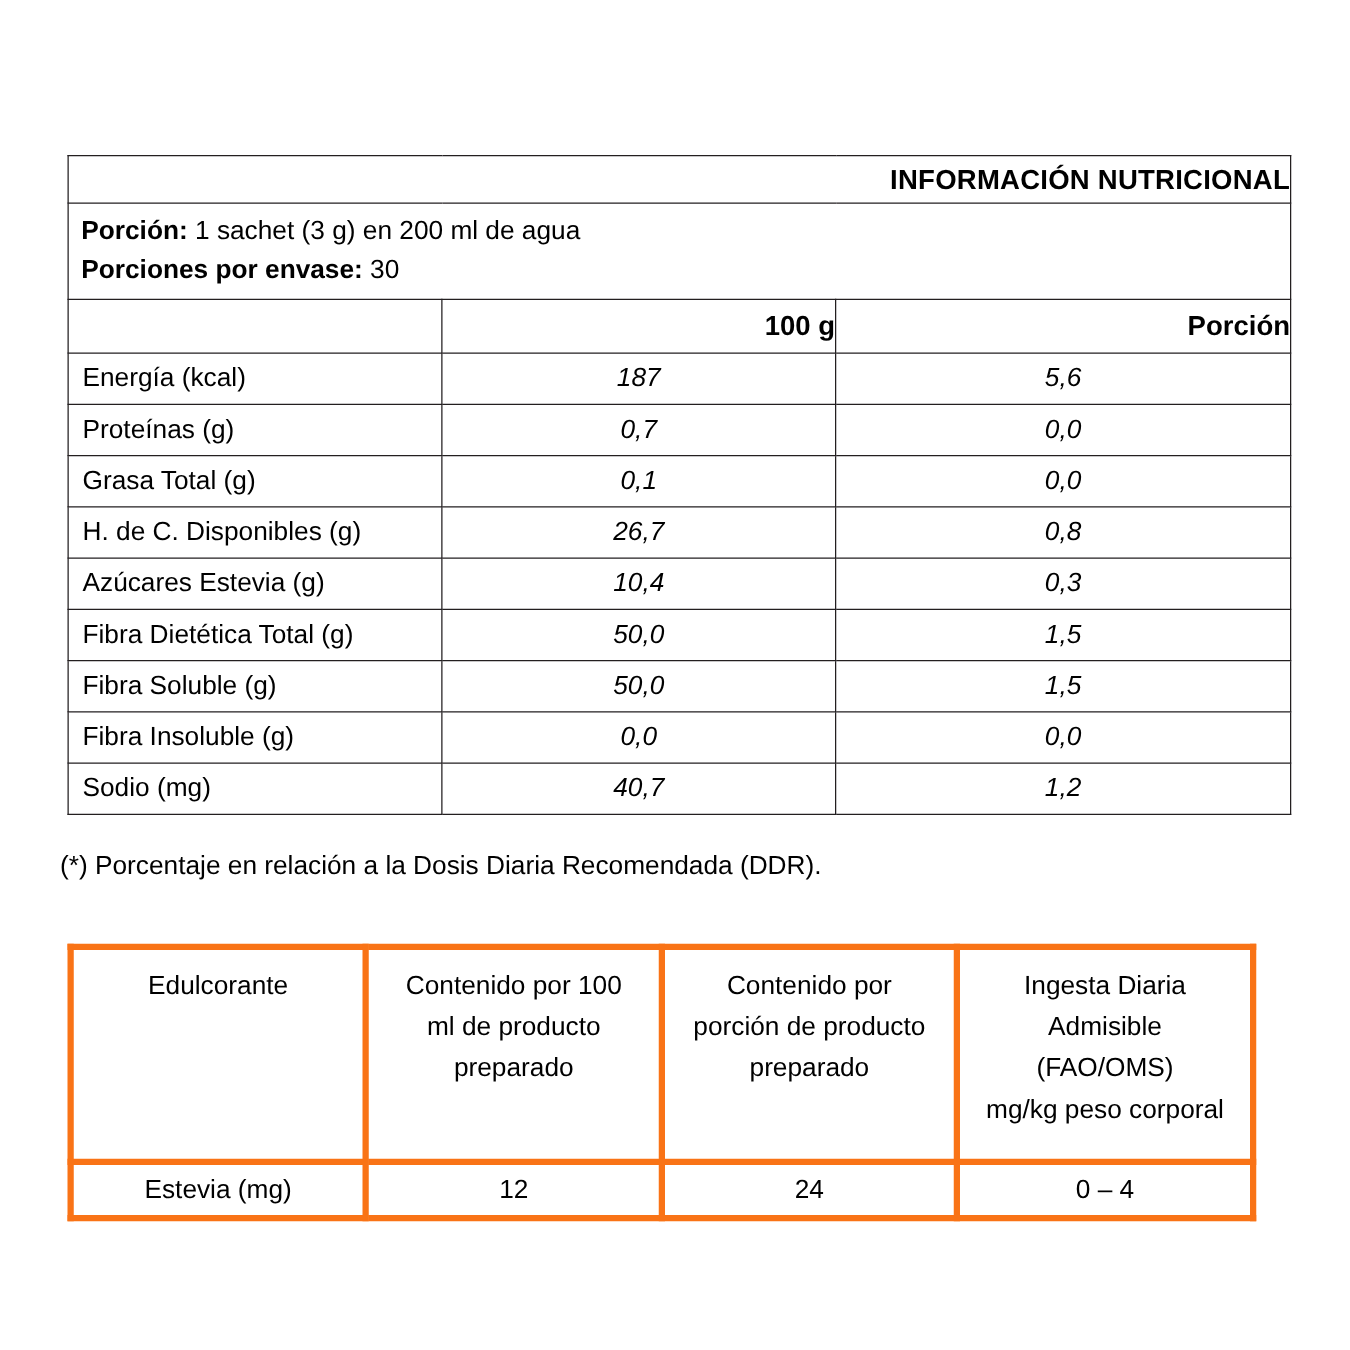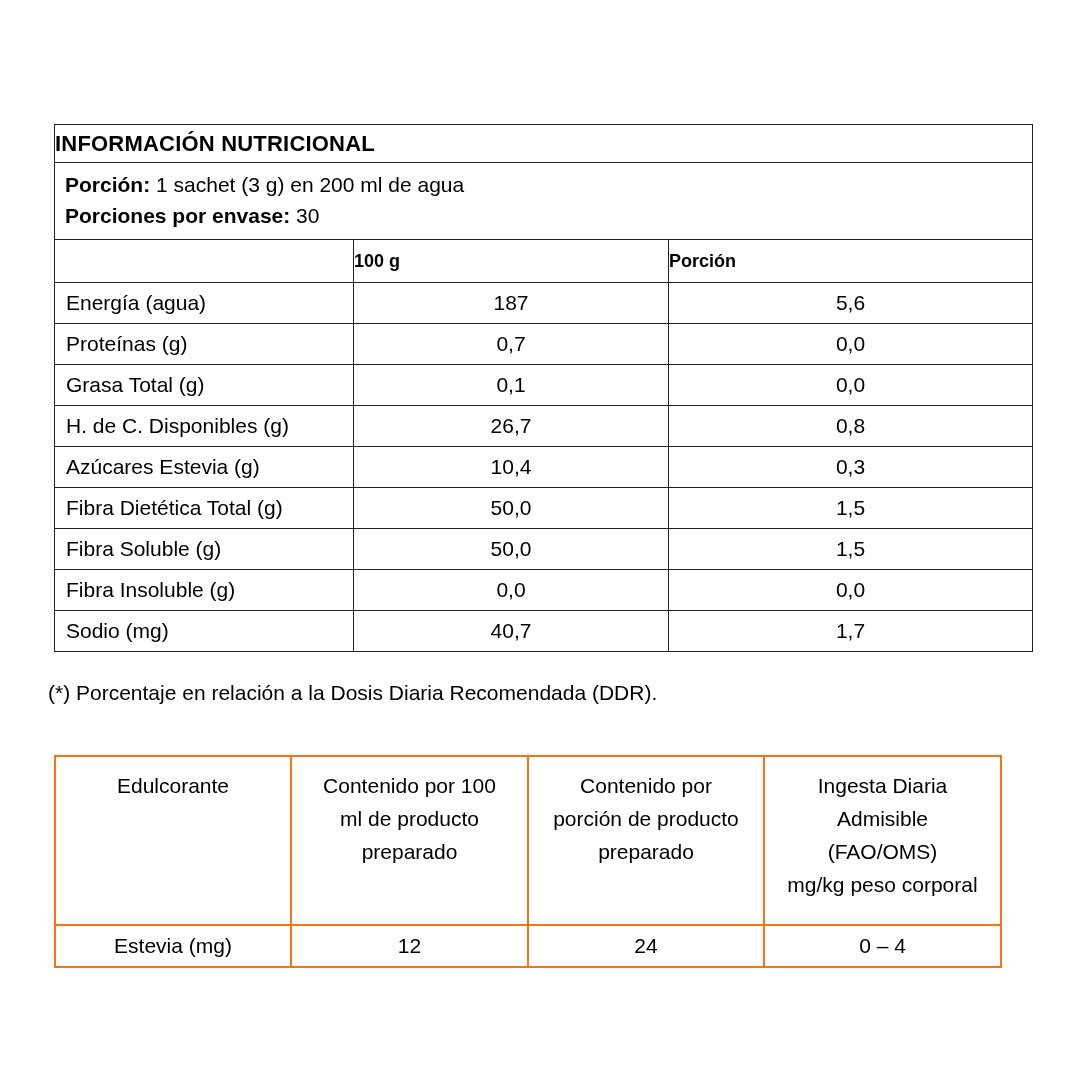--- a/index.html
+++ b/index.html
@@ -28,55 +28,56 @@
     width: 100%;
     table-layout: fixed;
   }
   table.grid td {
     border: 1px solid #231f20;
     padding: 0;
     vertical-align: middle;
   }
 
   .title-cell {
-    text-align: left;
+    text-align: right;
     font-weight: bold;
     font-size: 22px;
     height: 37px;
     letter-spacing: 0.2px;
   }
 
   .serving-cell {
     padding: 6px 0 8px 10px !important;
     font-size: 21px;
     line-height: 1.0;
     margin-top: 34px;
   }
   .serving-line {
     padding: 5px 0;
     white-space: nowrap;
   }
   .serving-line b { font-weight: bold; }
 
   .col-head {
-    text-align: left;
+    text-align: right;
     font-weight: bold;
-    font-size: 18px;
+    font-size: 22px;
     height: 42px;
   }
   .nut-label {
     text-align: left;
     padding-left: 11px !important;
     font-size: 21px;
     height: 40px;
   }
   .nut-val {
     text-align: center;
     font-size: 21px;
     height: 40px;
+    font-style: italic;
   }
   .blank-head { height: 42px; }
 
   #footnote {
     position: absolute;
     left: 48px;
     top: 681px;
     font-size: 21px;
     white-space: nowrap;
     text-align: center;
@@ -88,21 +89,21 @@
     left: 54px;
     top: 755px;
     width: 946px;
   }
   table.grid2 {
     border-collapse: collapse;
     width: 100%;
     table-layout: fixed;
   }
   table.grid2 td {
-    border: 2px solid #f97316;
+    border: 5px solid #f97316;
     padding: 0;
     text-align: center;
     vertical-align: top;
     font-size: 21px;
   }
   .sw-head {
     height: 155px;
     padding-top: 12px !important;
   }
   .sw-head .ln {
@@ -139,21 +140,21 @@
           </div>
         </td>
       </tr>
       <tr>
         <td class="blank-head"></td>
         <td class="col-head">100 g</td>
         <td class="col-head">Porción</td>
       </tr>
 
       <tr>
-        <td class="nut-label">Energía (agua)</td>
+        <td class="nut-label">Energía (kcal)</td>
         <td class="nut-val">187</td>
         <td class="nut-val">5,6</td>
       </tr>
       <tr>
         <td class="nut-label">Proteínas (g)</td>
         <td class="nut-val">0,7</td>
         <td class="nut-val">0,0</td>
       </tr>
       <tr>
         <td class="nut-label">Grasa Total (g)</td>
@@ -181,21 +182,21 @@
         <td class="nut-val">1,5</td>
       </tr>
       <tr>
         <td class="nut-label">Fibra Insoluble (g)</td>
         <td class="nut-val">0,0</td>
         <td class="nut-val">0,0</td>
       </tr>
       <tr>
         <td class="nut-label">Sodio (mg)</td>
         <td class="nut-val">40,7</td>
-        <td class="nut-val">1,7</td>
+        <td class="nut-val">1,2</td>
       </tr>
     </tbody>
   </table>
 </div>
 
 <div id="footnote">(*) Porcentaje en relación a la Dosis Diaria Recomendada (DDR).</div>
 
 <div id="sweetener-panel">
   <table class="grid2">
     <colgroup>

